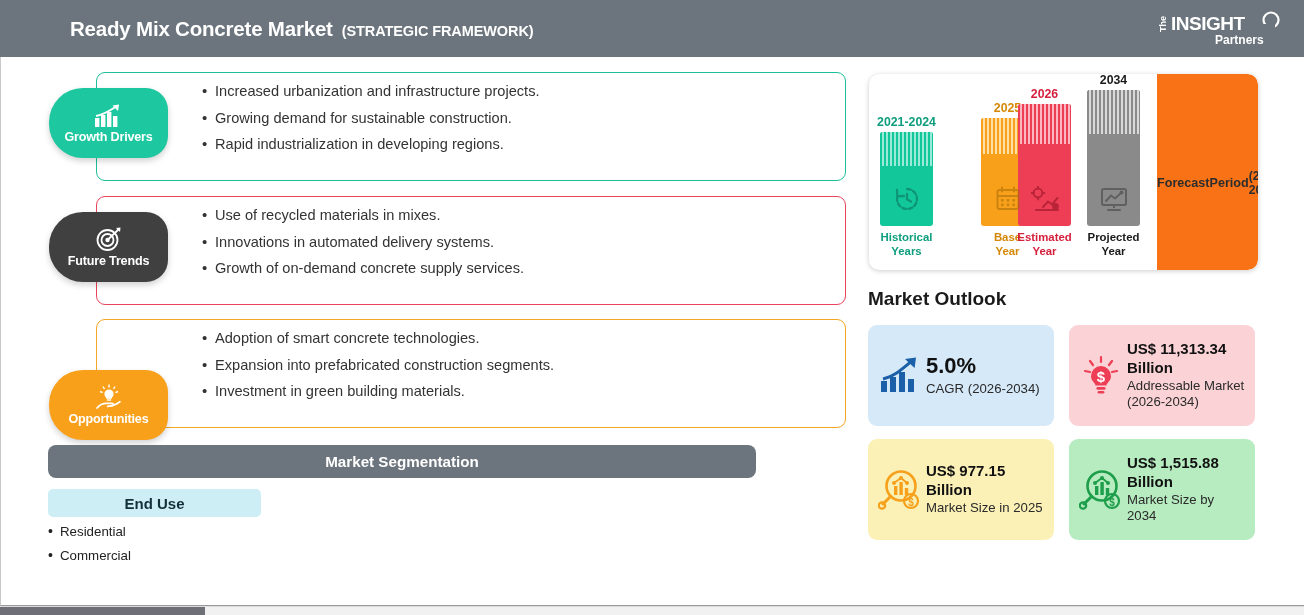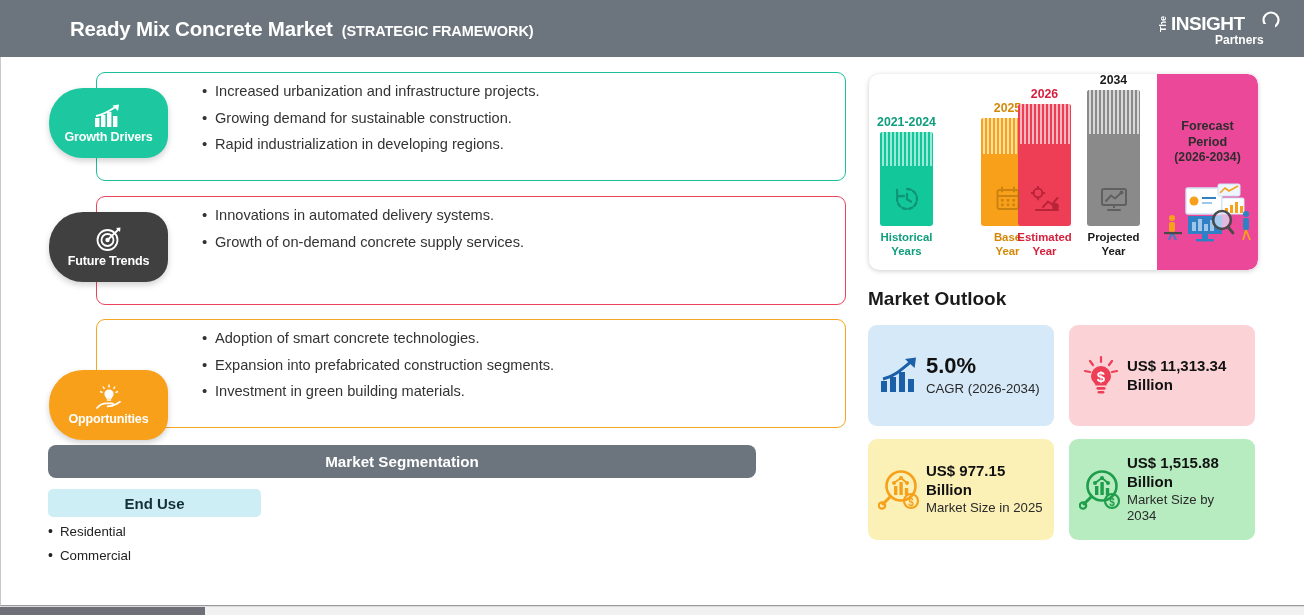--- a/index.html
+++ b/index.html
@@ -81,24 +81,23 @@
   }
   .tl-bars { position:relative; width:288px; height:100%; }
   .tl-col { position:absolute; bottom:12px; width:53px; display:flex; flex-direction:column; align-items:center; }
   .tl-year { font-size:12.3px; font-weight:bold; margin-bottom:3px; white-space:nowrap; }
   .tl-bar { width:53px; border-radius:3px; position:relative; overflow:hidden; display:flex; align-items:flex-end; justify-content:center; }
   .tl-stripe { position:absolute; left:0; top:0; width:100%; }
   .tl-icon { position:relative; z-index:2; margin-bottom:10px; opacity:0.55; }
   .tl-cap { font-size:11.4px; font-weight:bold; text-align:center; line-height:1.18; margin-top:5px; }
 
   .tl-forecast {
-    width:101px; height:100%; background:#ec4899;
-    display:flex; flex-direction:column; align-items:center; padding-top:22px;
+    width:101px; height:100%; background:#f97316;
+    display:flex; flex-direction:row; align-items:center; padding-top:22px;
     border-radius:0 10px 10px 0;
-    justify-content:center;
   }
   .tl-fc-l1 { font-size:12.6px; font-weight:bold; color:#2d2d2d; line-height:1.28; text-align:center; }
   .tl-fc-l2 { font-size:12.2px; font-weight:bold; color:#2d2d2d; margin-top:0; }
 
   .outlook-title { position:absolute; left:8px; top:231px; font-size:19px; font-weight:bold; color:#1a1a1a; }
 
   .cards { position:absolute; left:8px; top:268px; width:396px; }
   .card {
     position:absolute; width:186px; height:101px; border-radius:9px;
     display:flex; align-items:center; padding:0 9px;
@@ -169,20 +168,21 @@
             <circle cx="12.5" cy="13" r="10" fill="none" stroke="#fff" stroke-width="1.8"></circle>
             <circle cx="12.5" cy="13" r="6" fill="none" stroke="#fff" stroke-width="1.8"></circle>
             <circle cx="12.5" cy="13" r="2.2" fill="#fff"></circle>
             <path d="M12.5 13 L24 2" stroke="#fff" stroke-width="1.8"></path>
             <path d="M21 1 L25.5 0.5 L25 5 Z" fill="#fff"></path>
           </svg>
         </span>
         <span class="pill-label">Future Trends</span>
       </div>
       <ul class="bullets">
+        <li>Use of recycled materials in mixes.</li>
         <li>Innovations in automated delivery systems.</li>
         <li>Growth of on-demand concrete supply services.</li>
       </ul>
     </div>
 
     <div class="sec opps">
       <div class="pill opps">
         <span class="pill-icon">
           <svg width="30" height="26" viewBox="0 0 30 26" aria-hidden="true">
             <g stroke="#fff" stroke-width="1.4" fill="none">
@@ -402,20 +402,21 @@
               <line x1="37" y1="16" x2="32" y2="17"></line>
             </g>
             <path d="M21 11 a10 10 0 0 1 10 10 c0 5-4 6.6-4.6 9.6 h-10.8 C15 27.6 11 26 11 21 A10 10 0 0 1 21 11 Z" fill="#ee3e55"></path>
             <rect x="16.4" y="32" width="9.2" height="2.8" rx="1.4" fill="#ee3e55"></rect>
             <rect x="17.6" y="36" width="6.8" height="2.6" rx="1.3" fill="#ee3e55"></rect>
             <text x="21" y="27" fill="#ffffff" font-family="Liberation Sans, sans-serif" font-size="15" font-weight="bold" text-anchor="middle">$</text>
           </svg>
         </div>
         <div class="card-body">
           <div class="card-val">US$ 11,313.34 Billion</div>
+          <div class="card-lbl">Addressable Market (2026-2034)</div>
         </div>
       </div>
 
       <div class="card c3">
         <div class="card-icon">
           <svg width="44" height="42" viewBox="0 0 44 42" aria-hidden="true">
             <circle cx="23" cy="17" r="14.5" fill="none" stroke="#f6a01b" stroke-width="2.6"></circle>
             <g fill="#f6a01b">
               <rect x="16" y="17" width="3.4" height="9"></rect>
                 <rect x="21.4" y="13" width="3.4" height="13"></rect>

